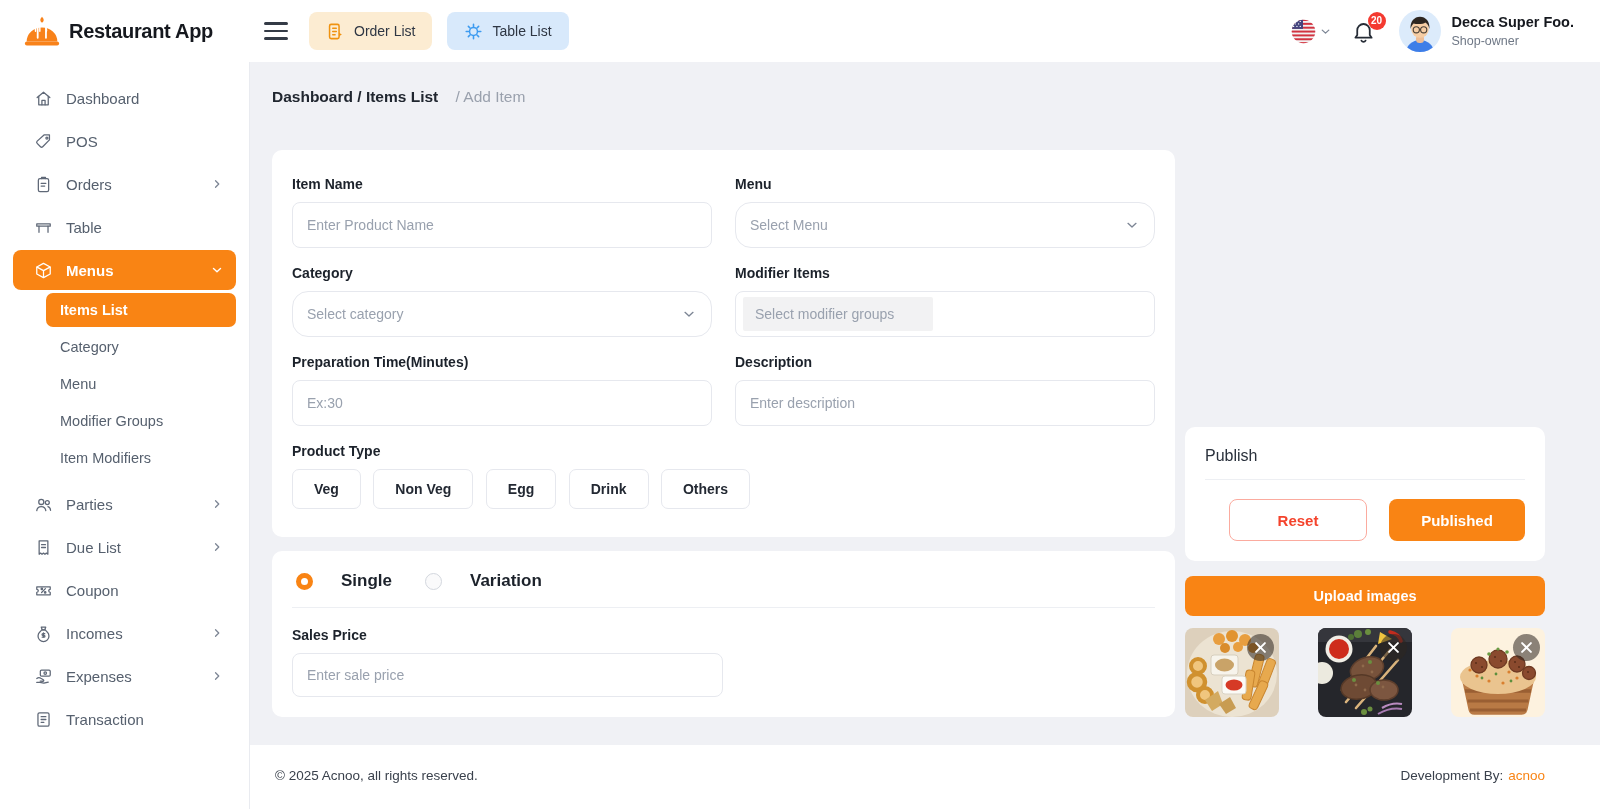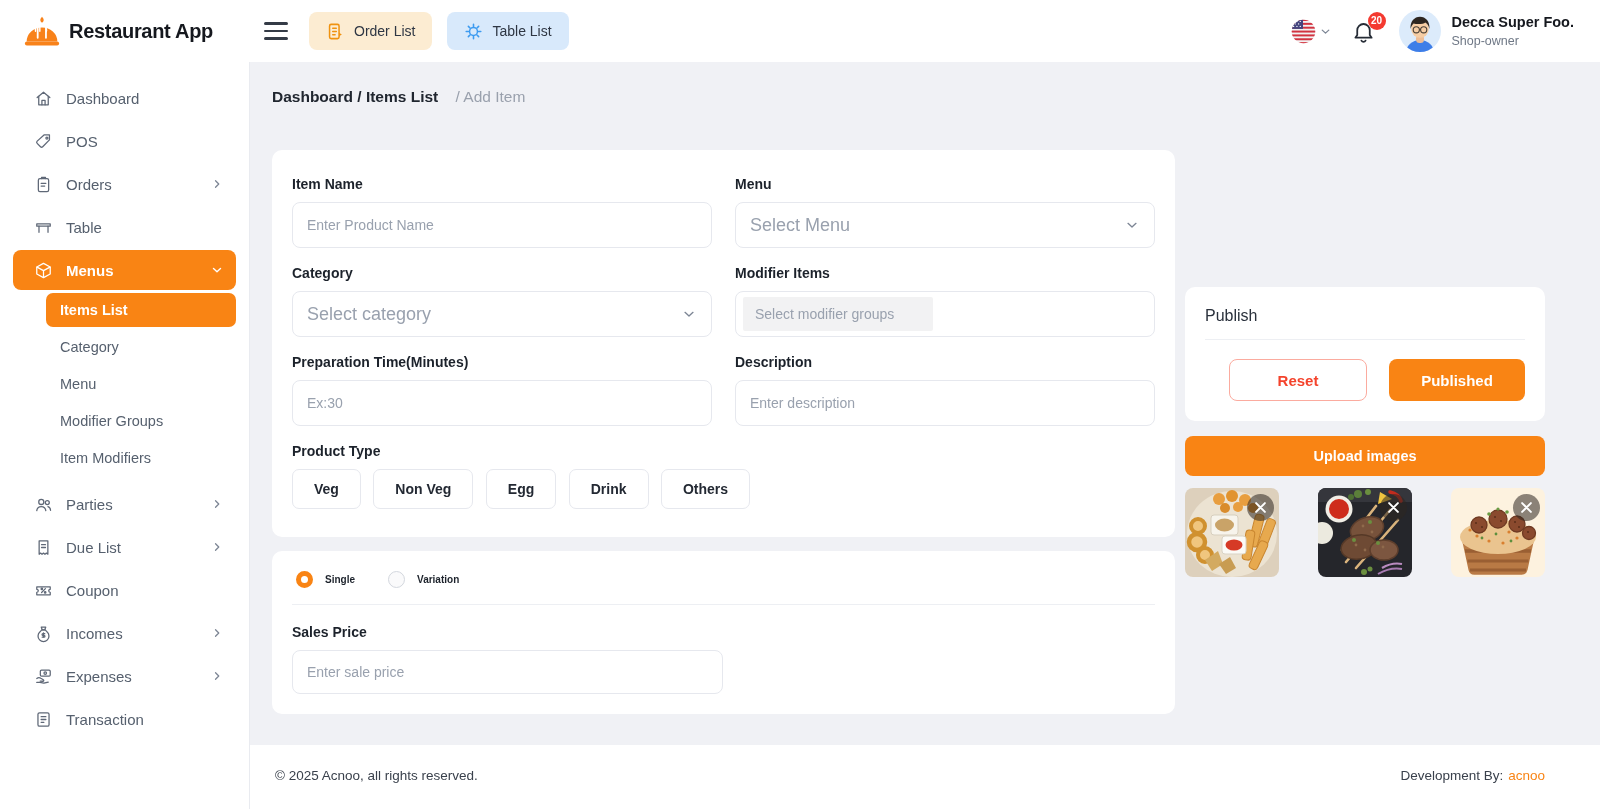--- a/index.html
+++ b/index.html
@@ -37,39 +37,39 @@
   .subnav { margin:2px 13px 9px 46px; }
   .subnav-item { height:34px; display:flex; align-items:center; padding-left:14px; border-radius:7px; color:#56606e; font-size:14.5px; font-weight:500; margin-bottom:3px; cursor:pointer; }
   .subnav-active { background:#f98414; color:#fff; font-weight:600; }
 
   
   .main { margin:62px 0 0 250px; height:747px; display:flex; flex-direction:column; background:#f0f1f5; }
   .page-inner { flex:1; padding:26px 55px 0 22px; }
   .breadcrumb { font-size:15.5px; margin-bottom:44px; }
   .bc-main { color:#20262f; font-weight:600; }
   .bc-current { color:#9aa1ad; font-weight:500; margin-left:13px; }
-  .content-row { display:flex; gap:10px; align-items:center; }
+  .content-row { display:flex; gap:10px; align-items:flex-end; }
   .form-col { width:903px; flex:0 0 903px; }
   .side-col { width:360px; flex:0 0 360px; }
   .card { background:#fff; border-radius:10px; }
 
   .form-card { padding:26px 20px 28px; }
   .fgrid { display:grid; grid-template-columns:1fr 1fr; column-gap:23px; row-gap:17px; }
   .flabel { display:block; font-size:14px; font-weight:bold; color:#1c222b; margin-bottom:10px; }
   .tinput { height:46px; width:100%; border:1px solid #e6e8ee; border-radius:8px; padding:0 14px; font-size:14px; color:#3a4250; outline:none; background:#fff; font-family:inherit; }
   .tinput::placeholder { color:#99a1ae; }
-  .select { height:46px; width:100%; border:1px solid #e6e8ee; border-radius:8px; padding:0 14px; display:flex; align-items:center; justify-content:space-between; font-size:18px; color:#99a1ae; cursor:pointer; background:#fff; }
+  .select { height:46px; width:100%; border:1px solid #e6e8ee; border-radius:16px; padding:0 14px; display:flex; align-items:center; justify-content:space-between; font-size:14px; color:#99a1ae; cursor:pointer; background:#fff; }
   .multi { height:46px; width:100%; border:1px solid #e6e8ee; border-radius:8px; padding:11px 7px; display:flex; align-items:center; cursor:text; background:#fff; }
   .multi-inner { background:#f2f2f3; height:34px; width:190px; display:flex; align-items:center; padding:0 12px; font-size:14px; color:#99a1ae; border-radius:2px; }
   .ptype-row { grid-column:1 / -1; }
   .pt-btn { height:40px; padding:0 21px; margin-right:8px; border:1px solid #e6e8ee; background:#fff; border-radius:7px; font-size:14px; font-weight:bold; color:#232933; cursor:pointer; }
 
   .price-card { margin-top:14px; padding:20px; }
   .radio-row { display:flex; align-items:center; gap:33px; padding-left:4px; }
-  .radio-opt { display:flex; align-items:center; gap:12px; font-size:10px; font-weight:bold; color:#1c222b; cursor:pointer; }
+  .radio-opt { display:flex; align-items:center; gap:28px; font-size:17px; font-weight:bold; color:#1c222b; cursor:pointer; }
   .radio { width:17px; height:17px; border-radius:50%; flex:0 0 17px; }
   .radio-on { border:5px solid #f98414; background:#fff; }
   .radio-off { border:1.5px solid #d3d7de; background:#fafafb; }
   .divider { border:none; border-top:1px solid #edeff3; margin:16px 0 19px; }
   .sales-wrap { width:431px; }
 
   .publish-card { padding:20px; }
   .publish-title { font-size:16px; font-weight:500; color:#2a313c; }
   .publish-card .divider { margin:14px 0 19px; }
   .pub-btns { display:flex; gap:22px; }

